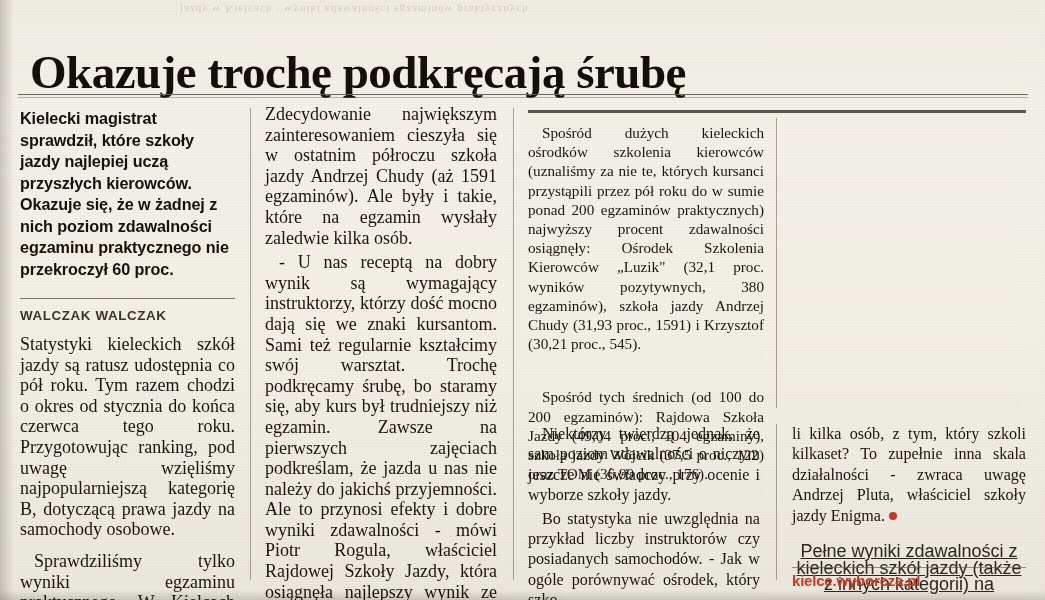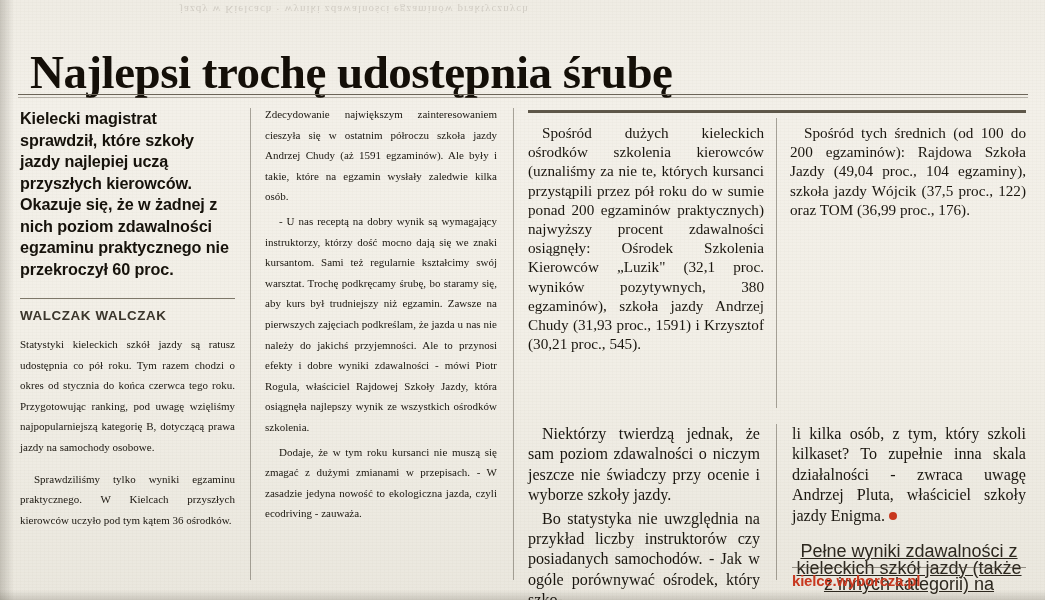--- a/index.html
+++ b/index.html
@@ -97,21 +97,21 @@
   }
   .byline {
     font-family: "Liberation Sans", sans-serif;
     font-weight: bold;
     font-size: 13.4px;
     letter-spacing: 0.6px;
     color: #3b362c;
   }
   .body-p {
     font-family: "Liberation Serif", serif;
-    font-size: 11px;
+    font-size: 18px;
     line-height: 20.6px;
     text-align: justify;
     margin: 0;
     color: #1a160f;
     hyphens: manual;
   }
   .body-p + .body-p {
     text-indent: 14px;
     margin-top: 3px;
   }
@@ -159,20 +159,21 @@
   }
   .box-rule-bot {
     width: 498px;
     height: 1px;
     background: #5e5749;
     margin-bottom: 10px;
   }
   .box-cols {
     display: flex;
     gap: 26px;
+    flex-direction: column;
   }
   .box-col {
     width: 236px;
   }
   .box-p {
     font-family: "Liberation Serif", serif;
     font-size: 15.2px;
     line-height: 19.2px;
     text-align: justify;
     margin: 0 0 8px 0;
@@ -248,21 +249,21 @@
 </head>
 <body>
 
 <div class="page">
   <div class="grain"></div>
   <div class="dark-edge-left"></div>
   <div class="dark-edge-bottom"></div>
 
   <div class="bleed-top">jazdy w Kielcach · wyniki zdawalności egzaminów praktycznych</div>
 
-  <h1 class="headline">Najlepsi trochę udostępnia śrubę</h1>
+  <h1 class="headline">Okazuje trochę podkręcają śrubę</h1>
   <div class="rule-main"></div>
   <div class="rule-thin"></div>
 
   <div class="vrule" style="left:250px; top:108px; height:472px;"></div>
   <div class="vrule" style="left:513px; top:108px; height:472px;"></div>
   <div class="vrule" style="left:776px; top:424px; height:156px;"></div>
   <div class="vrule" style="left:776px; top:118px; height:290px;"></div>
 
   <div class="col1">
     <div class="lead">Kielecki magistrat sprawdził, które szkoły jazdy najlepiej uczą przyszłych kierowców. Okazuje się, że w żadnej z nich poziom zdawalności egzaminu praktycznego nie przekroczył 60 proc.</div>

